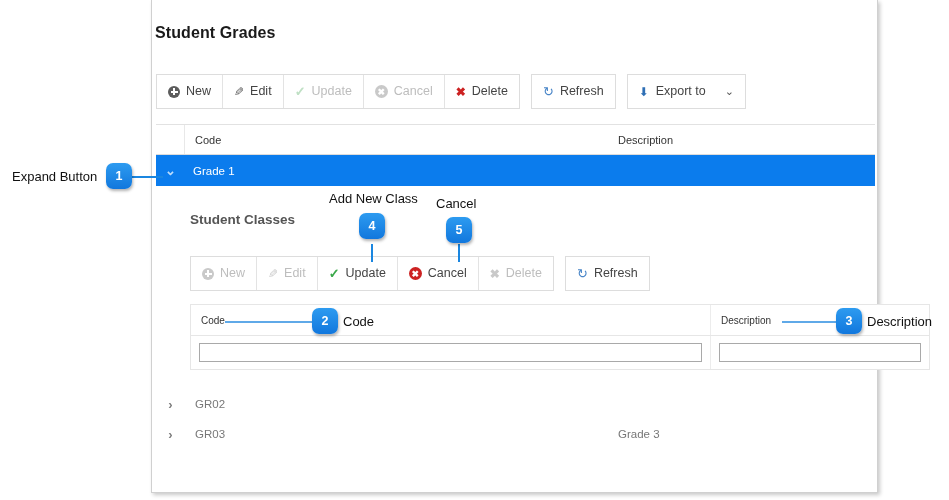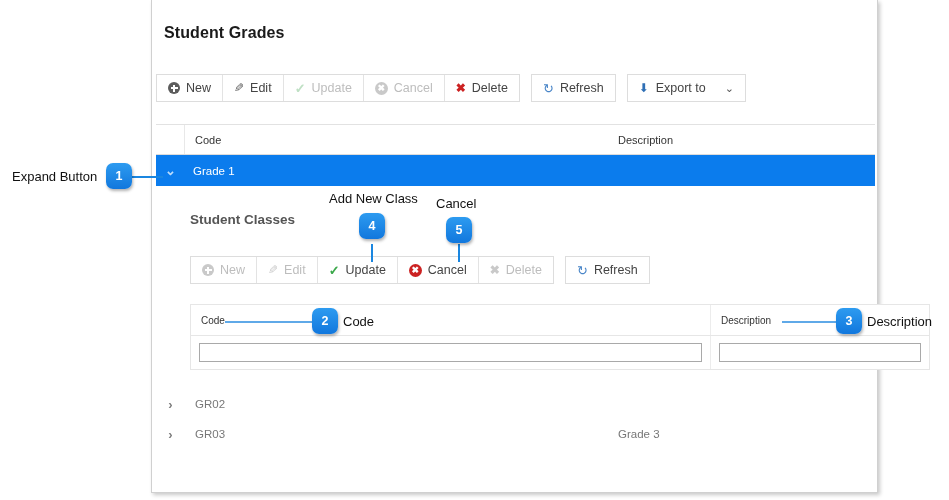--- a/index.html
+++ b/index.html
@@ -19,34 +19,34 @@
     width: 727px; height: 493px;
     background: #ffffff;
     border: 1px solid #d0d0d0;
     border-top: none;
     box-shadow: 2px 2px 4px rgba(0,0,0,0.22);
     overflow: visible;
   }
 
   .page-title {
     position: absolute;
-    left: 12px; top: 24px;
+    left: 3px; top: 24px;
     font-size: 16px;
     font-weight: bold;
     color: #1a1a1a;
     letter-spacing: 0.1px;
   }
 
   
   .toolbar { display: flex; align-items: stretch; }
   .tb-group {
     display: flex;
     border: 1px solid #dddddd;
     background: #ffffff;
-    height: 28px;
+    height: 35px;
     text-align: right;
   }
   .tb-btn {
     display: flex; align-items: center; gap: 6px;
     padding: 0 11px;
     border-right: 1px solid #e3e3e3;
     font-size: 12.5px;
     color: #444;
     background: #fff;
     white-space: nowrap;

